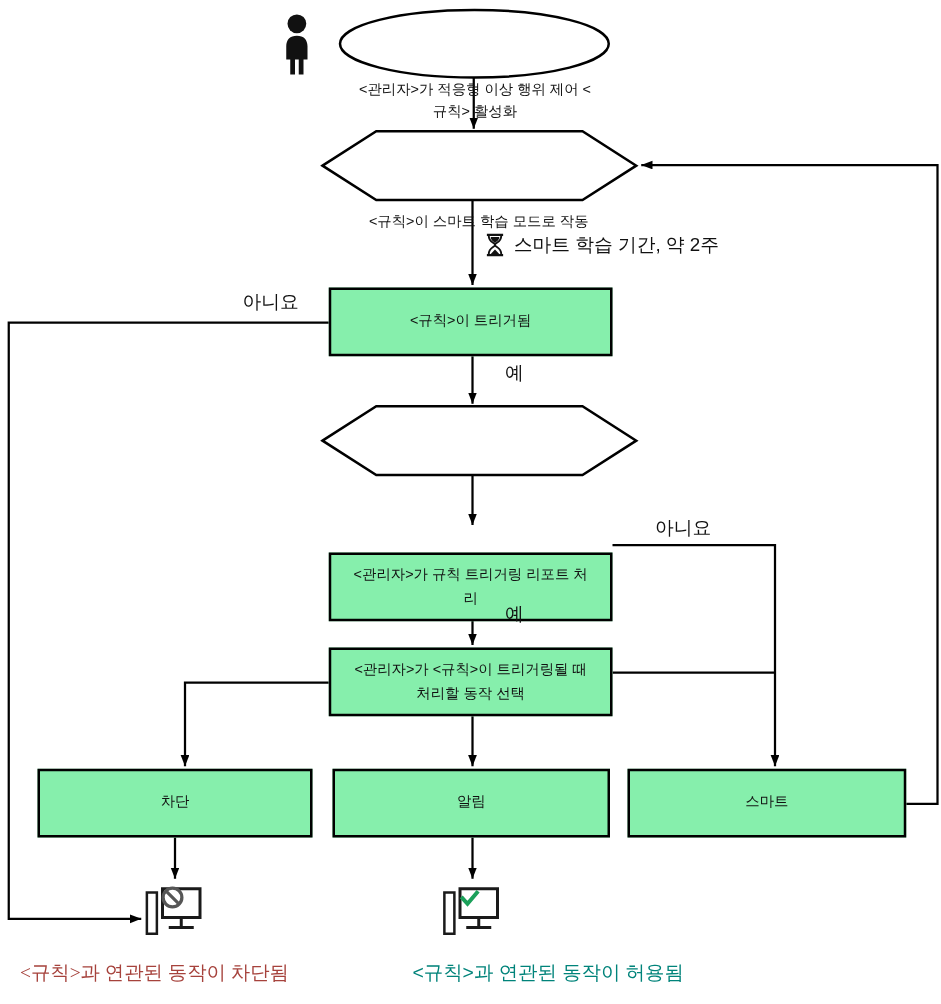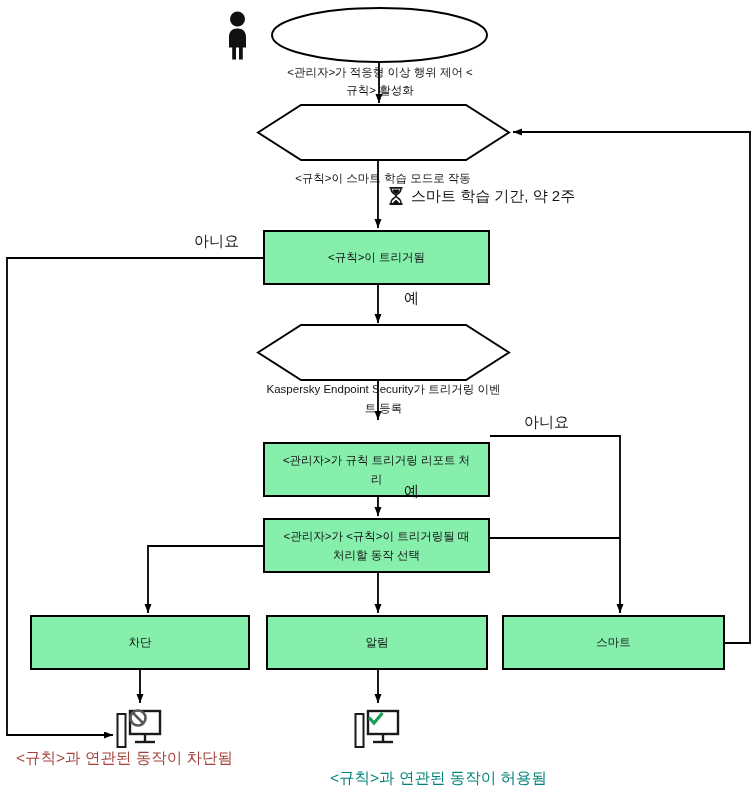--- a/index.html
+++ b/index.html
@@ -87,21 +87,20 @@
       </g>
     </g>
   </svg>
 
   <div class="node-text" style="left:284px; top:10px; width:192px; height:50px;">&lt;관리자&gt;가 적응형 이상 행위 제어 &lt;규칙&gt; 활성화</div>
 
   <div class="node-text" style="left:280px; top:105px; width:206px; height:55px;">&lt;규칙&gt;이 스마트 학습 모드로 작동</div>
 
   <div class="rect-node" style="left:263px; top:230px; width:227px; height:55px;">&lt;규칙&gt;이 트리거됨</div>
 
-  <div class="node-text" style="left:262px; top:325px; width:243px; height:55px;">Kaspersky Endpoint Security가 트리거링 이벤트 등록</div>
 
   <div class="rect-node" style="left:263px; top:422px; width:227px; height:55px;margin-top:20px;">&lt;관리자&gt;가 규칙 트리거링 리포트 처리</div>
 
   <div class="rect-node" style="left:263px; top:518px; width:227px; height:55px;">&lt;관리자&gt;가 &lt;규칙&gt;이 트리거링될 때 처리할 동작 선택</div>
 
   <div class="rect-node" style="left:30px; top:615px; width:220px; height:55px;">차단</div>
 
   <div class="rect-node" style="left:266px; top:615px; width:222px; height:55px;">알림</div>
 
   <div class="rect-node" style="left:502px; top:615px; width:223px; height:55px;">스마트</div>
@@ -109,17 +108,17 @@
   <div class="edge-label" style="left:194px; top:232px;">아니요</div>
 
   <div class="edge-label" style="left:404px; top:289px;">예</div>
 
   <div class="edge-label" style="left:524px; top:413px;">아니요</div>
 
   <div class="edge-label" style="left:404px; top:482px;">예</div>
 
   <div class="learning-label" style="left:411px; top:187px;">스마트 학습 기간, 약 2주</div>
 
-  <div class="caption caption-blocked" style="left:16px; top:748px;">&lt;규칙&gt;과 연관된 동작이 차단됨</div>
+  <div class="caption caption-blocked" style="left:16px; top:768px;font-family:Liberation Serif, serif;">&lt;규칙&gt;과 연관된 동작이 차단됨</div>
 
   <div class="caption caption-allowed" style="left:330px; top:768px;">&lt;규칙&gt;과 연관된 동작이 허용됨</div>
 
 </div>
 
 </body></html>

